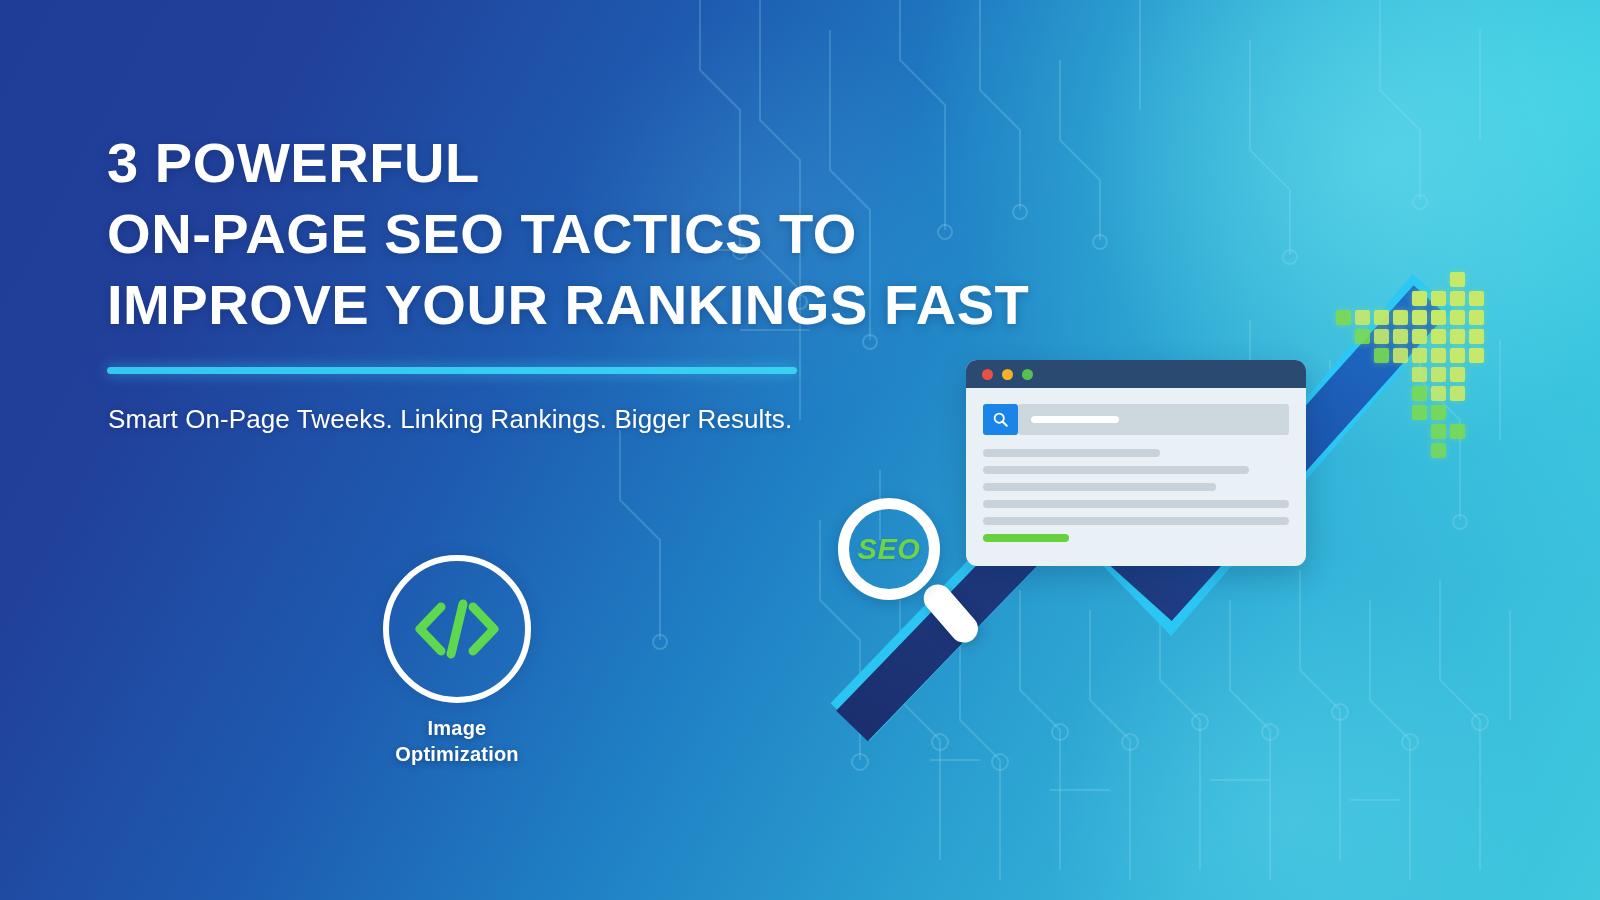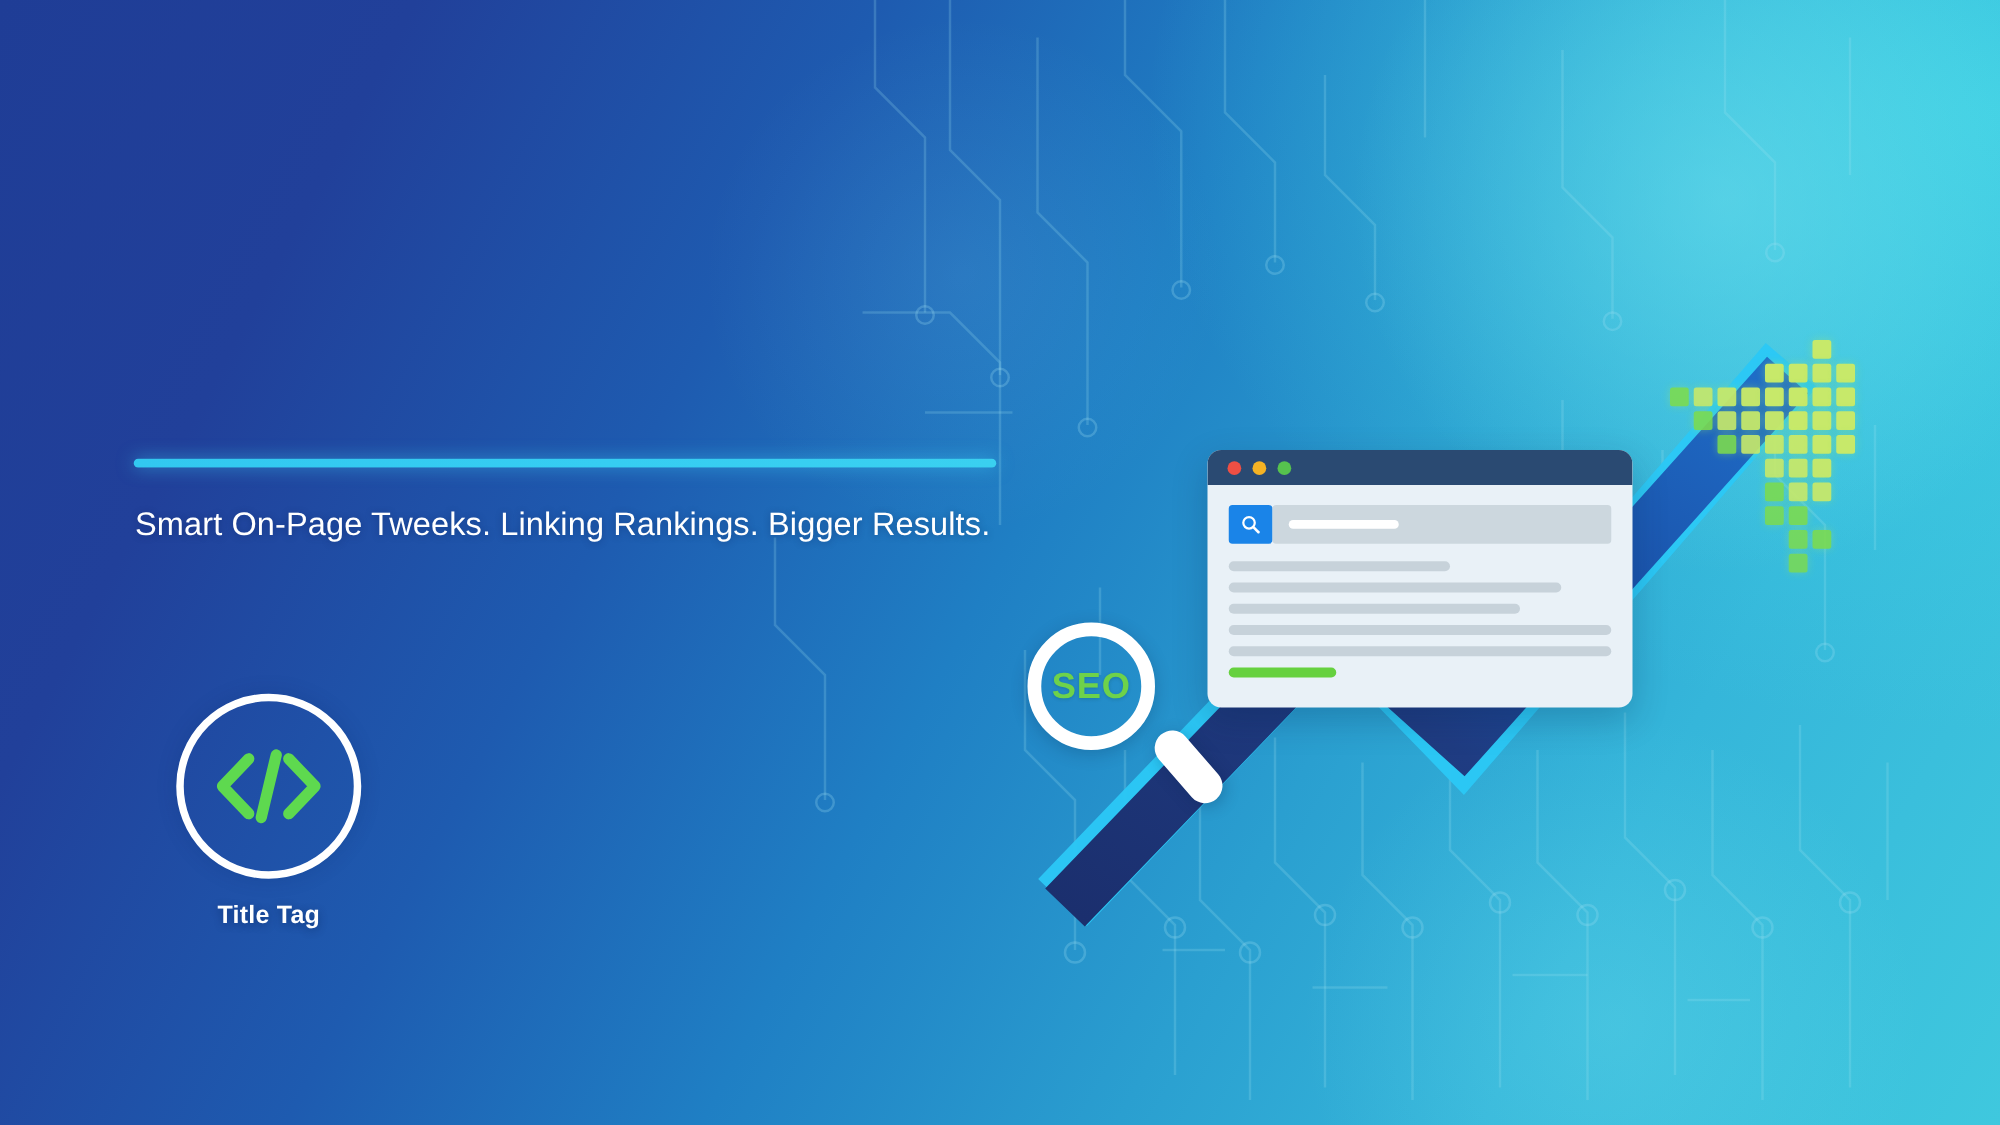--- a/index.html
+++ b/index.html
@@ -135,25 +135,26 @@
     display:flex; align-items:center; padding-left:13px;
   }
   .searchfield .pill { width:88px; height:7px; border-radius:4px; background:#ffffff; }
   .lines { display:flex; flex-direction:column; gap:9px; }
   .cline { height:8px; border-radius:4px; background:#c7d2da; }
   .cline.green { background:#66d13f; }
 
   
   .magnifier { position:absolute; left:822px; top:498px; width:200px; height:160px; }
   .mag-ring {
-    position:absolute; left:0; top:0;
+    position:absolute; left:16px; top:0;
     width:102px; height:102px; border-radius:50%;
     border:11px solid #ffffff;
     display:flex; align-items:center; justify-content:center;
     box-shadow:0 3px 14px rgba(6,30,70,0.22);
+    font-style:italic;
   }
   .mag-ring .seo {
     color:#6ed24a; font-size:29px; font-weight:bold; letter-spacing:0.6px;
     text-shadow:0 1px 3px rgba(10,50,20,0.20);
   }
   .mag-handle {
     position:absolute; left:96px; top:99px;
     width:28px; height:68px;
     background:#ffffff; border-radius:14px;
     transform:rotate(-41deg); transform-origin:top left;
@@ -319,33 +320,39 @@
       <span class="px" style="left: 76px; top: 114px; background: rgb(125, 220, 78); opacity: 0.8875; box-shadow: rgba(150, 230, 110, 0.45) 0px 0px 7px;"></span>
       <span class="px" style="left: 95px; top: 114px; background: rgb(199, 233, 106); opacity: 0.915625; box-shadow: rgba(150, 230, 110, 0.45) 0px 0px 7px;"></span>
       <span class="px" style="left: 114px; top: 114px; background: rgb(199, 233, 106); opacity: 0.94375; box-shadow: rgba(150, 230, 110, 0.45) 0px 0px 7px;"></span>
       <span class="px" style="left: 76px; top: 133px; background: rgb(125, 220, 78); opacity: 0.859375; box-shadow: rgba(150, 230, 110, 0.45) 0px 0px 7px;"></span>
       <span class="px" style="left: 95px; top: 133px; background: rgb(125, 220, 78); opacity: 0.8875; box-shadow: rgba(150, 230, 110, 0.45) 0px 0px 7px;"></span>
       <span class="px" style="left: 95px; top: 152px; background: rgb(125, 220, 78); opacity: 0.859375; box-shadow: rgba(150, 230, 110, 0.45) 0px 0px 7px;"></span>
       <span class="px" style="left: 114px; top: 152px; background: rgb(125, 220, 78); opacity: 0.8875; box-shadow: rgba(150, 230, 110, 0.45) 0px 0px 7px;"></span>
       <span class="px" style="left: 95px; top: 171px; background: rgb(125, 220, 78); opacity: 0.83125; box-shadow: rgba(150, 230, 110, 0.45) 0px 0px 7px;"></span>
     </div>
 
+  <div class="headline">
+    <div class="line">3 POWERFUL</div>
+    <div class="line">ON-PAGE SEO TACTICS TO</div>
+    <div class="line">IMPROVE YOUR RANKINGS FAST</div>
+  </div>
   <div class="rule"></div>
   <div class="subtitle">Smart On-Page Tweeks. Linking Rankings. Bigger Results.</div>
 
   <div class="features">
 
-    <div class="feature" id="feature-0">
+
+    <div class="feature" id="feature-1">
       <div class="ring">
         <svg width="92" height="62" viewBox="0 0 92 62">
           <polyline points="30,9 9,31 30,53" fill="none" stroke="#5ed94f" stroke-width="9" stroke-linecap="round" stroke-linejoin="round"></polyline>
           <polyline points="62,9 83,31 62,53" fill="none" stroke="#5ed94f" stroke-width="9" stroke-linecap="round" stroke-linejoin="round"></polyline>
           <line x1="52" y1="6" x2="40" y2="56" stroke="#5ed94f" stroke-width="9" stroke-linecap="round"></line>
         </svg>
       </div>
-      <div class="flabel">Title Tag</div>
-    </div>
-
+      <div class="flabel">Image
+Optimization</div>
+    </div>
 
 
   </div>
 
 </div>
 
 </body></html>

